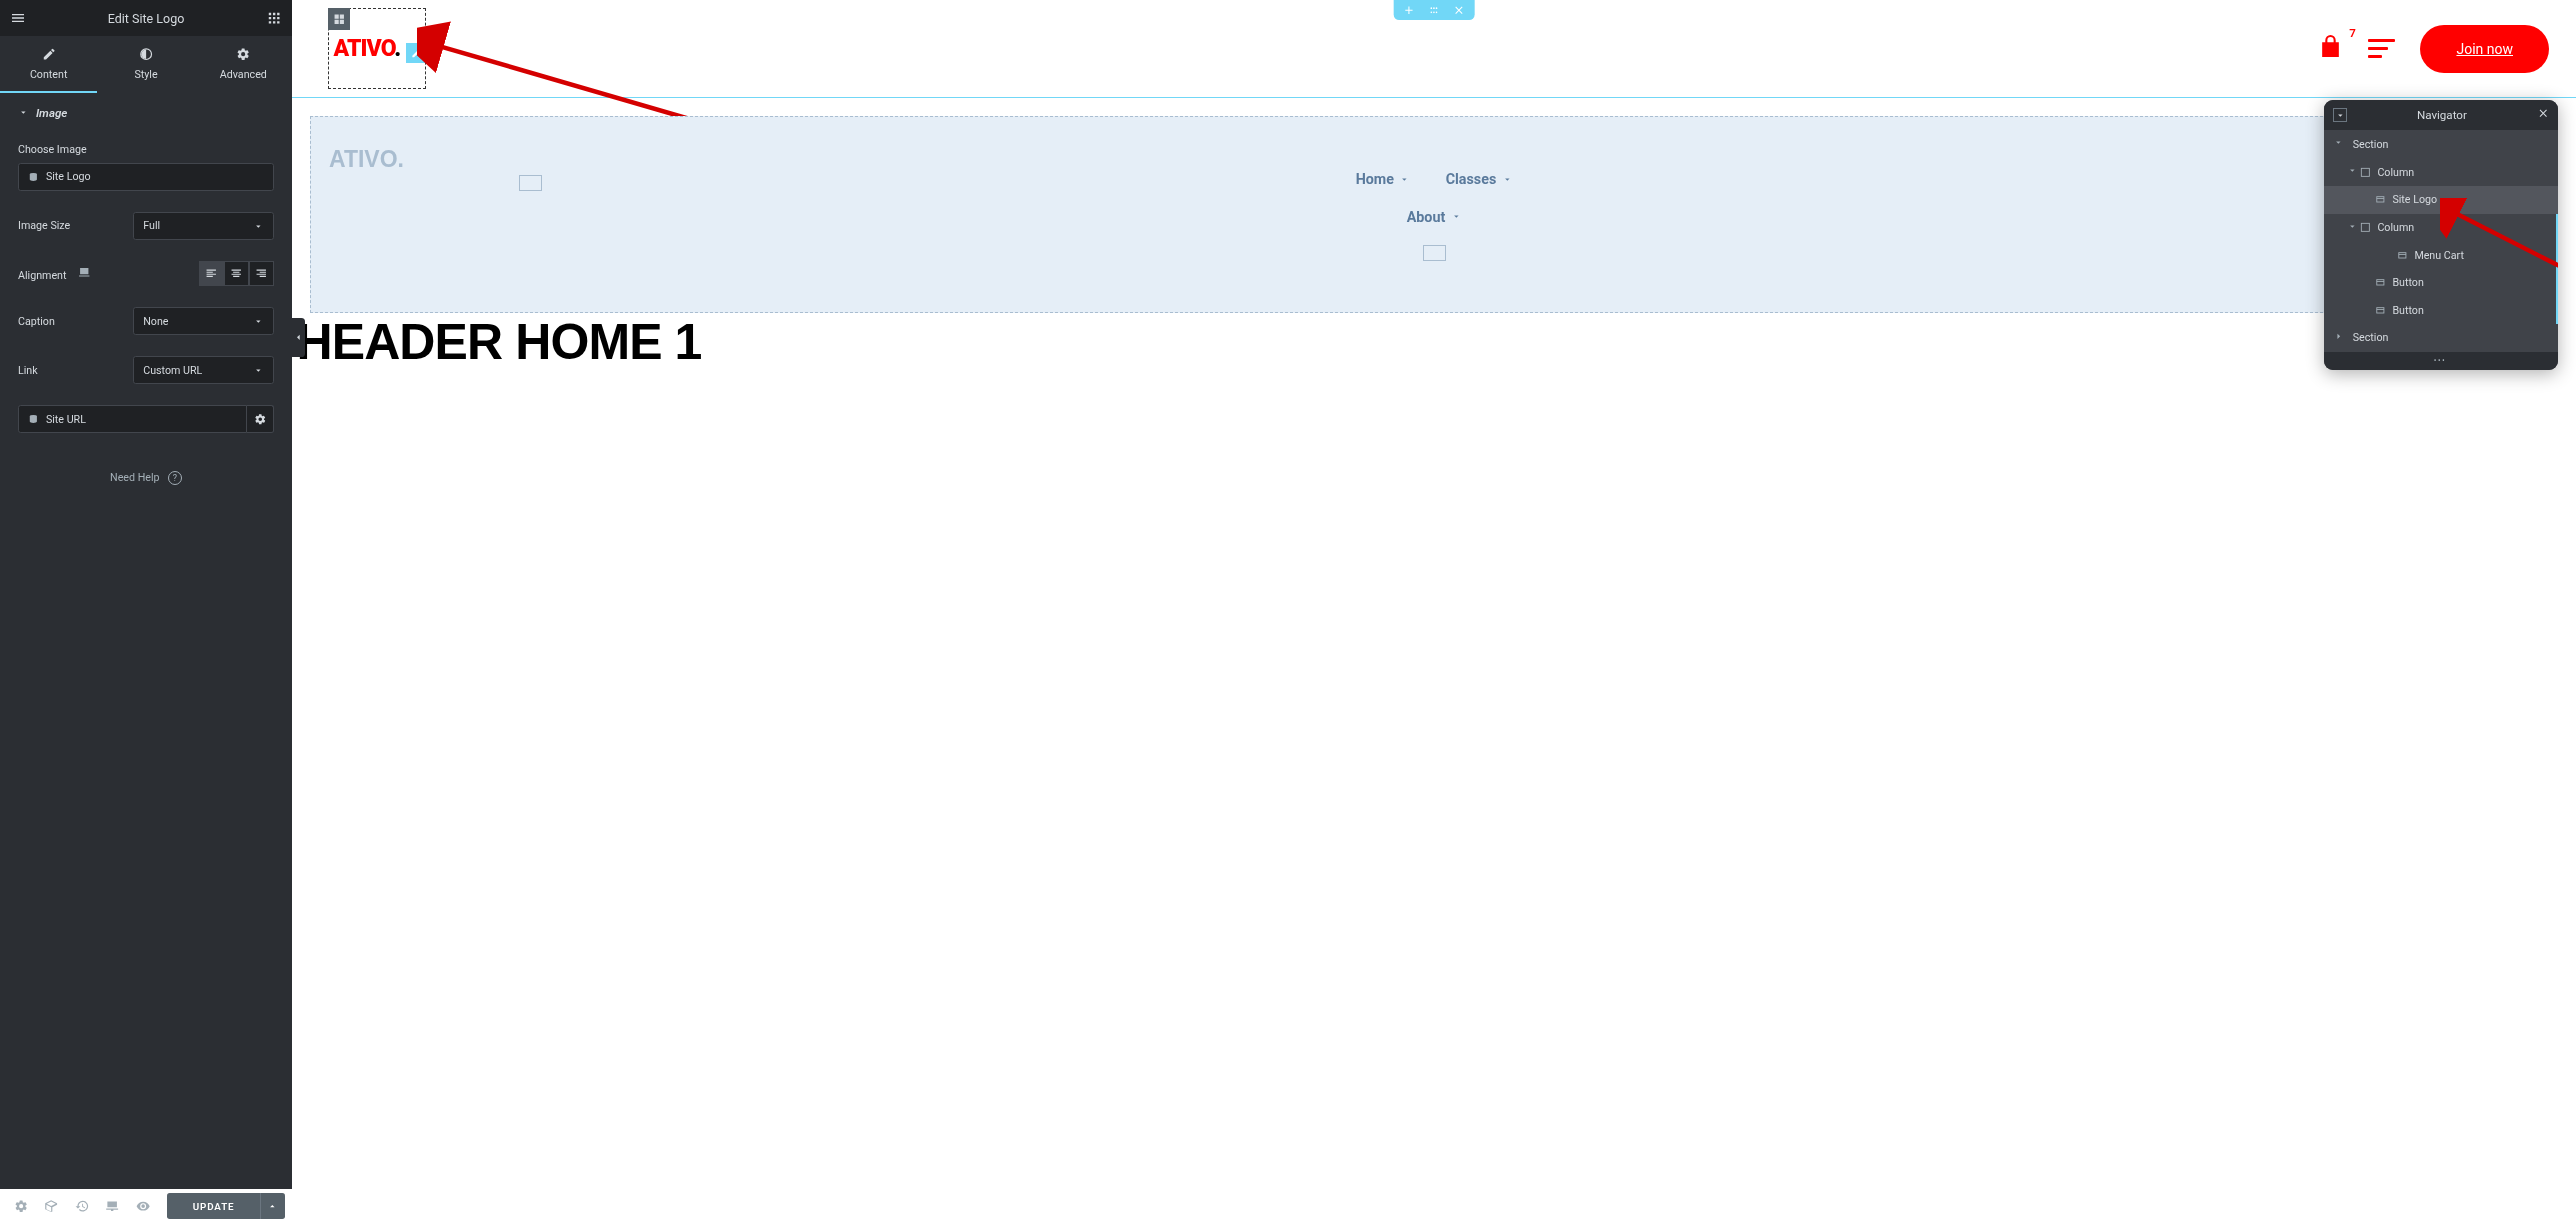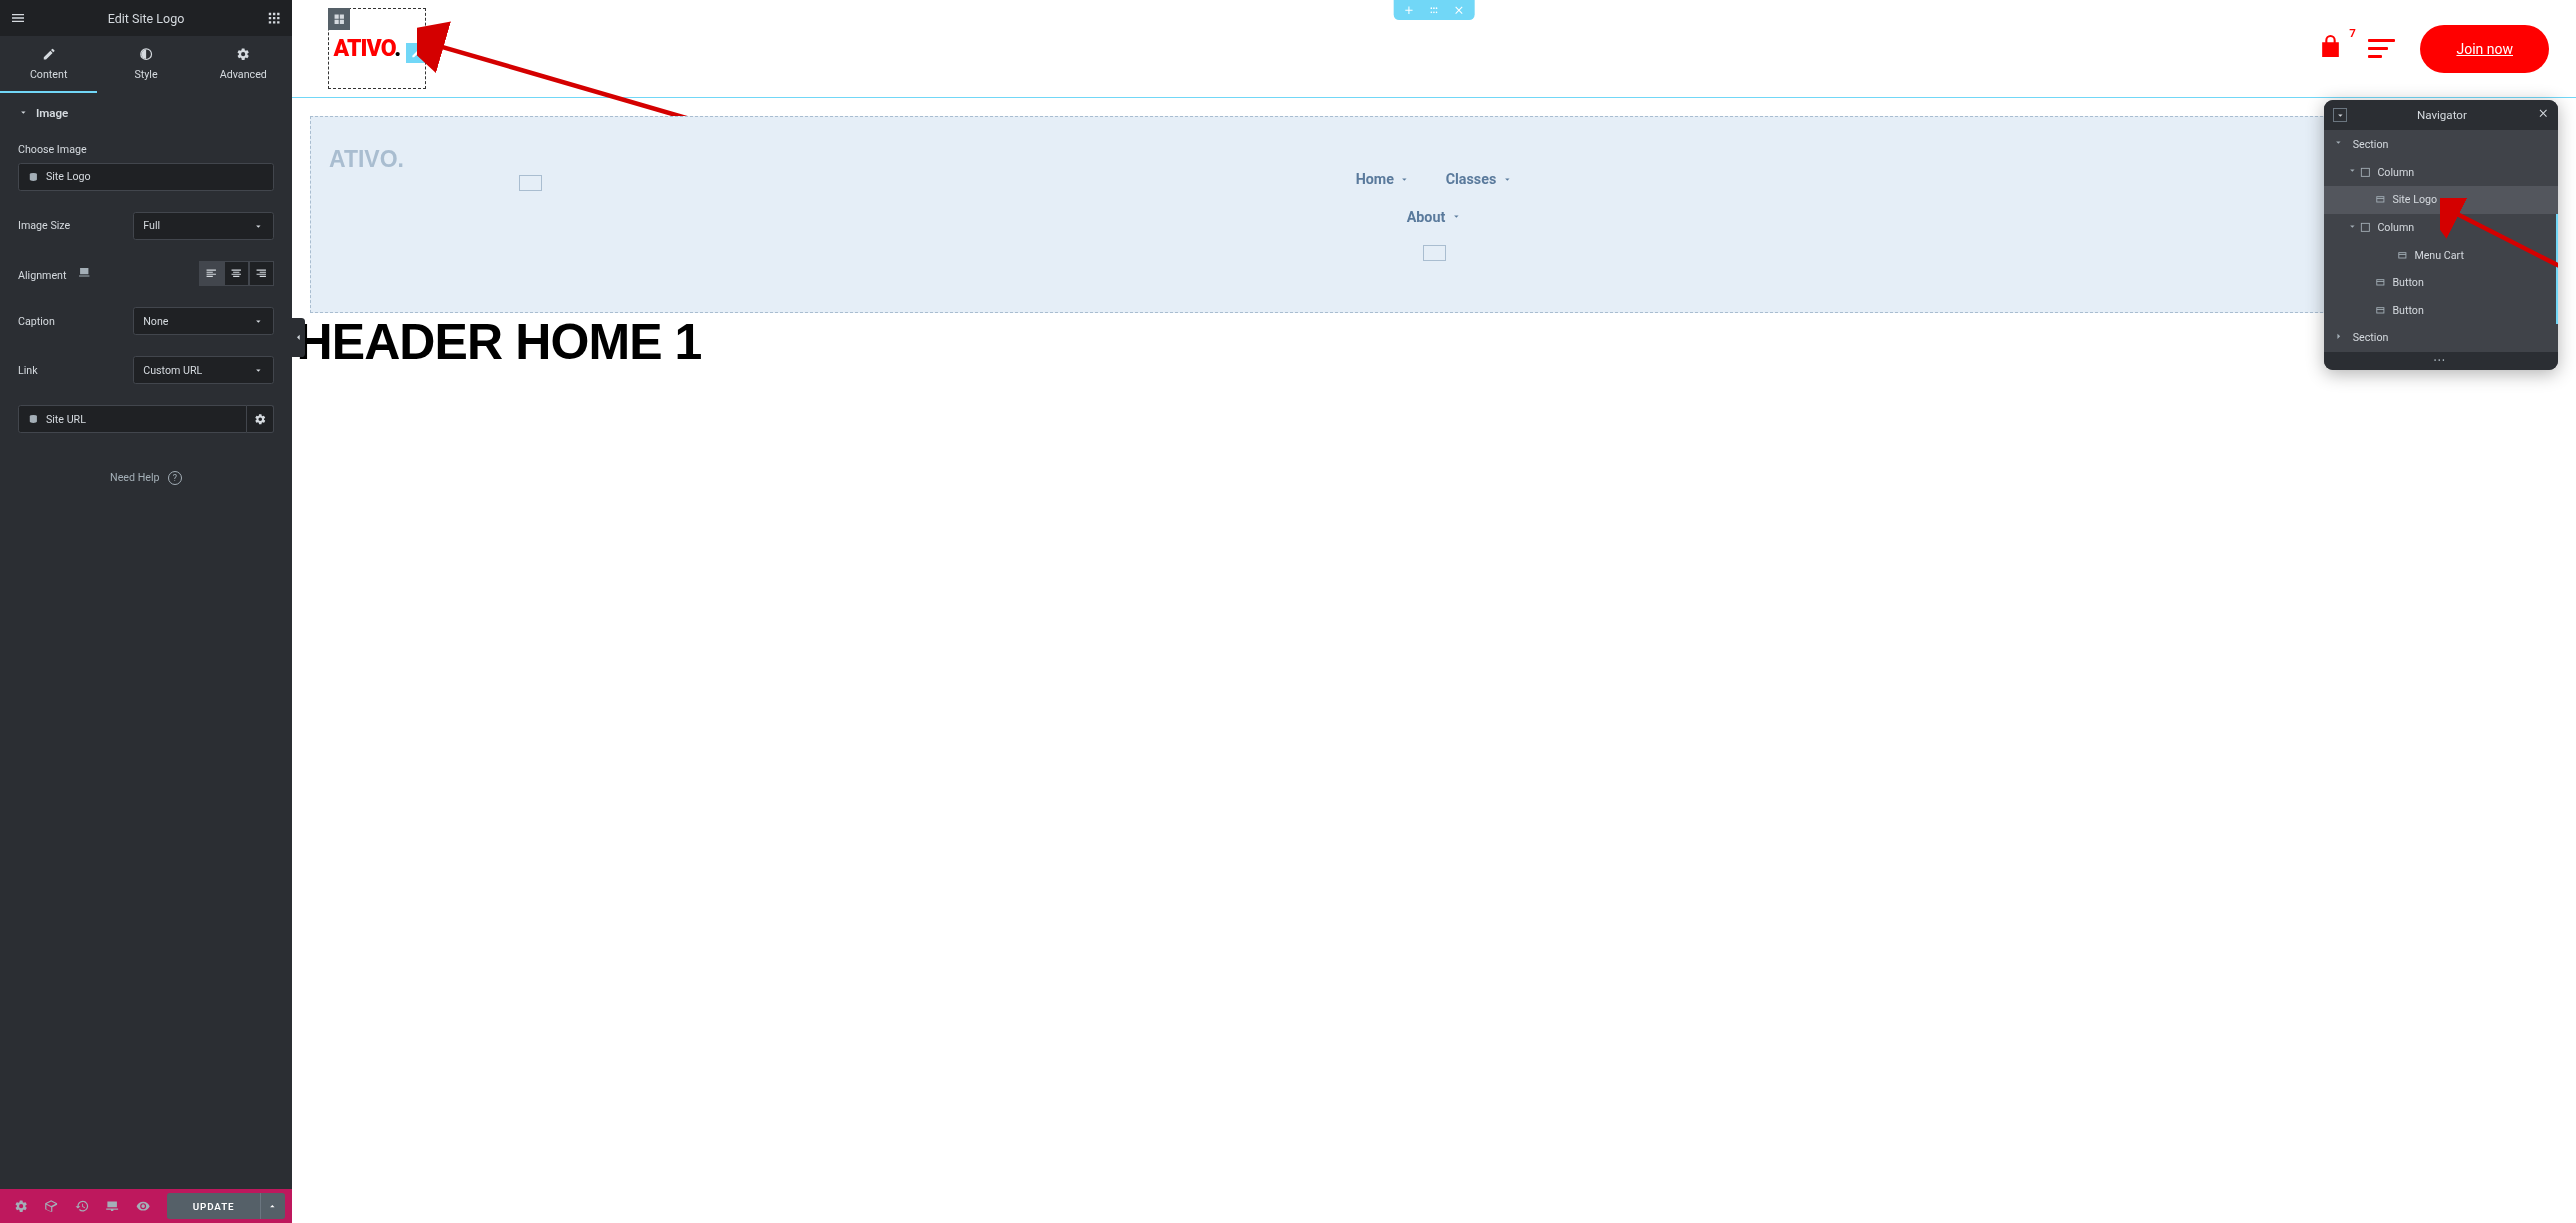--- a/index.html
+++ b/index.html
@@ -11,21 +11,21 @@
 .menu-icon, .apps-icon { width: 18px; height: 18px; display: flex; align-items: center; justify-content: center; cursor: pointer; }
 .menu-icon svg, .apps-icon svg { fill: #d5dadf; }
 
 .tabs { display: flex; background: #2b2e33; }
 .tab { flex: 1; text-align: center; padding: 10.7px 0; cursor: pointer; font-size: 10.7px; border-bottom: 2.7px solid transparent; }
 .tab.active { border-bottom-color: #71d7f7; }
 .tab-icon { display: block; margin: 0 auto 3.6px; }
 .tab-icon svg { fill: #d5dadf; }
 
 .panel-body { flex: 1; overflow-y: auto; padding: 0 18px; }
-.section-header { display: flex; align-items: center; padding: 12.5px 0; cursor: pointer; font-size: 11.6px; font-weight: 600; }
+.section-header { display: flex; align-items: center; padding: 12.5px 0; cursor: pointer; font-size: 11.6px; font-weight: 600; font-style: italic; }
 .caret { margin-right: 7.2px; display: inline-flex; }
 
 .control-row { display: flex; align-items: center; padding: 10.7px 0; font-size: 10.7px; }
 .control-label { flex: 1; color: #d5dadf; }
 .control-field { flex: 0 0 55%; }
 .dyn-input { background: #1f2124; border: 0.9px solid #42464d; border-radius: 2.7px; padding: 6.3px 9px; display: flex; align-items: center; font-size: 10.7px; color: #d5dadf; width: 100%; }
 .dyn-icon { margin-right: 7.2px; display: inline-flex; }
 .select-box { background: #1f2124; border: 0.9px solid #42464d; border-radius: 2.7px; padding: 6.3px 9px; display: flex; align-items: center; justify-content: space-between; font-size: 10.7px; color: #d5dadf; width: 100%; cursor: pointer; }
 
 .align-group { display: flex; }
@@ -35,21 +35,21 @@
 .resp-icon { margin-left: 9px; display: inline-flex; }
 
 .url-row { display: flex; }
 .url-input { flex: 1; background: #1f2124; border: 0.9px solid #42464d; border-radius: 2.7px 0 0 2.7px; padding: 6.3px 9px; display: flex; align-items: center; font-size: 10.7px; color: #d5dadf; }
 .url-gear { width: 27px; background: #1f2124; border: 0.9px solid #42464d; border-left: none; border-radius: 0 2.7px 2.7px 0; display: flex; align-items: center; justify-content: center; cursor: pointer; }
 .url-gear svg { fill: #d5dadf; }
 
 .help-row { text-align: center; padding: 27px 0; font-size: 10.7px; color: #a4afb7; }
 .help-icon { margin-left: 5.4px; display: inline-flex; border: 0.9px solid #a4afb7; border-radius: 50%; width: 14.3px; height: 14.3px; align-items: center; justify-content: center; font-size: 9px; }
 
-.sidebar-footer { height: 34px; background: #be185d; display: flex; align-items: center; padding: 0 7.2px; gap: 3.6px; }
+.sidebar-footer { height: 34px; background: #ffffff; display: flex; align-items: center; padding: 0 7.2px; gap: 3.6px; }
 .ft-btn { width: 27px; height: 27px; display: flex; align-items: center; justify-content: center; cursor: pointer; }
 .ft-btn svg { fill: #a4afb7; }
 .update-btn { flex: 1; margin-left: 7.2px; display: flex; }
 .update-main { flex: 1; background: #556068; color: #fff; border: none; border-radius: 2.7px 0 0 2.7px; padding: 7.2px 0; font-size: 9.8px; font-weight: 600; letter-spacing: 0.9px; cursor: pointer; }
 .update-more { width: 25px; background: #556068; border: none; border-left: 0.9px solid #6b7680; border-radius: 0 2.7px 2.7px 0; cursor: pointer; display: flex; align-items: center; justify-content: center; }
 .update-more svg { fill: #fff; }
 
 .canvas { flex: 1; position: relative; overflow: auto; }
 .collapse-handle { position: absolute; left: 0; top: 318px; width: 12.5px; height: 39px; background: #2b2e33; border-radius: 0 3.6px 3.6px 0; display: flex; align-items: center; justify-content: center; cursor: pointer; z-index: 5; }
 .collapse-handle svg { fill: #d5dadf; }

